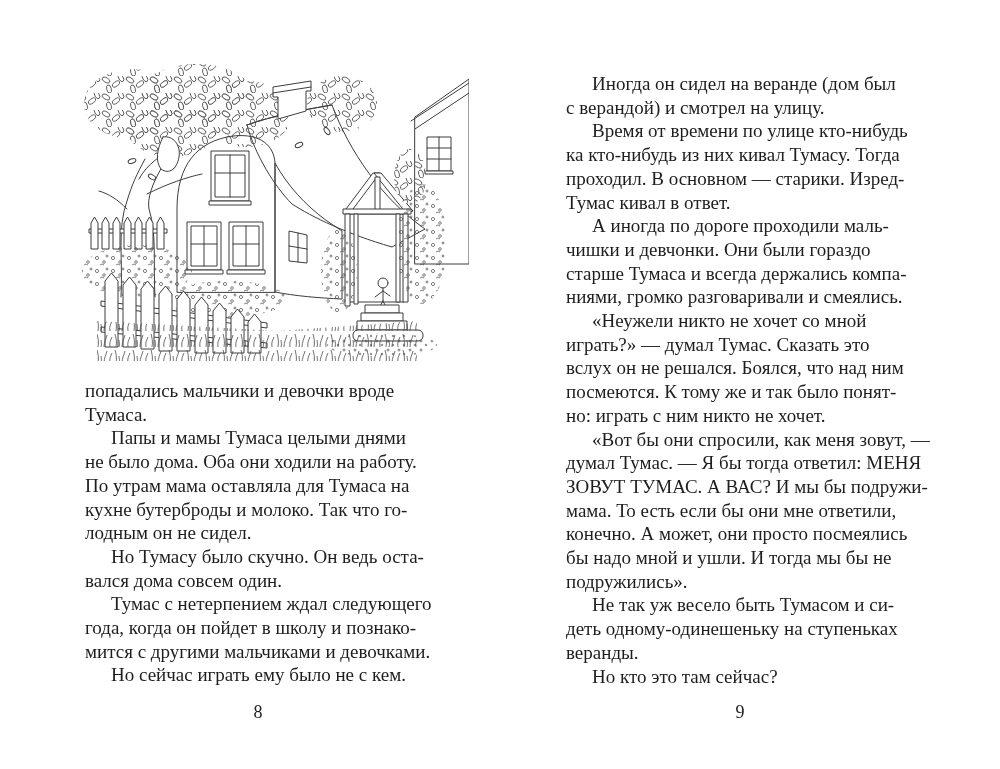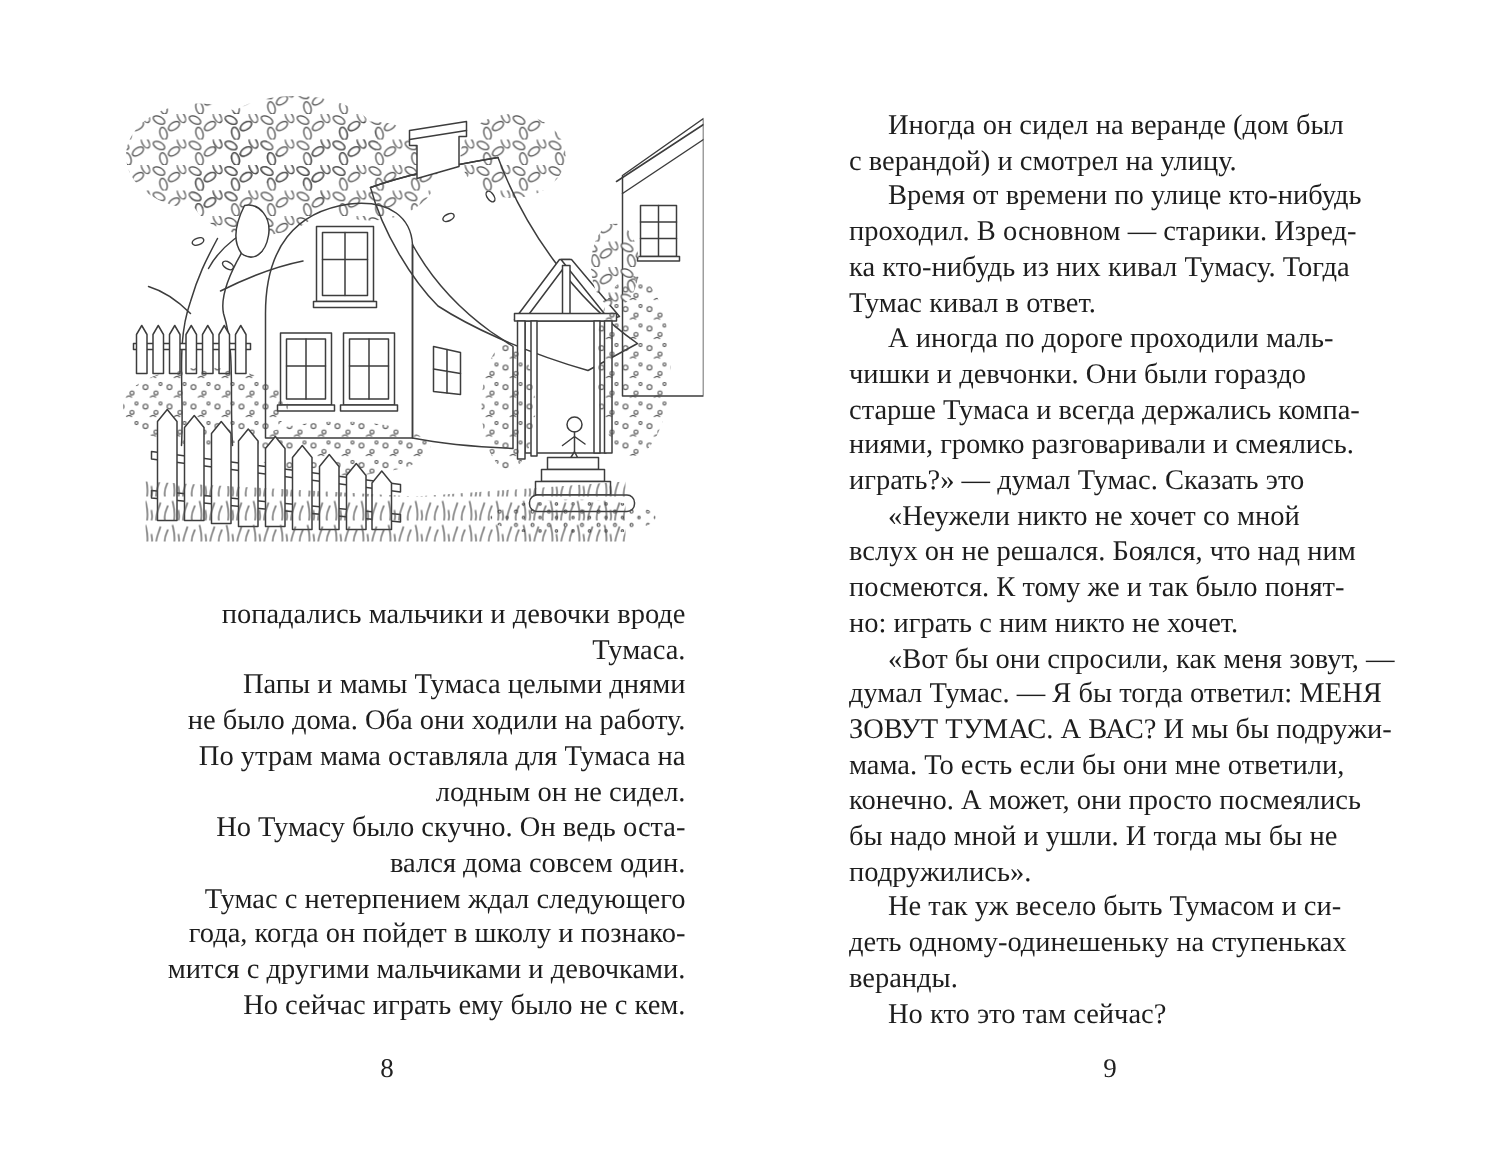--- a/index.html
+++ b/index.html
@@ -1,20 +1,20 @@
 <!DOCTYPE html>
 <html><head>
 <meta charset="utf-8">
 <style>
   html,body{margin:0;padding:0;background:#ffffff;}
   .spread{position:relative;width:1000px;height:769px;background:#ffffff;overflow:hidden;
           font-family:"Liberation Serif","DejaVu Serif",serif;}
   .illustration{position:absolute;left:77px;top:58px;width:392px;height:312px;}
   .text-block{position:absolute;font-size:19px;line-height:23.7px;color:#1e1e1e;}
-  .text-left{left:85px;top:398px;width:372px;text-align:right;}
+  .text-left{left:85px;top:379px;width:372px;}
   .text-right{left:566px;top:72px;width:402px;}
   .line{white-space:pre;}
   .line.indent{padding-left:26px;}
   .page-number{position:absolute;top:702px;width:40px;text-align:center;
                font-size:18px;color:#222;}
   .page-number.left{left:238px;}
   .page-number.right{left:720px;}
   svg .ink{stroke:#3d3d3d;fill:none;stroke-width:1;stroke-linecap:round;stroke-linejoin:round;}
   svg .inkw{stroke:#3d3d3d;fill:#ffffff;stroke-width:1;stroke-linejoin:round;}
 </style>
@@ -194,43 +194,44 @@
     <polygon points="20,262 200,272 340,262 340,302 20,302" fill="url(#p-grass)"></polygon>
     <ellipse cx="305" cy="286" rx="55" ry="12" fill="url(#p-dots)"></ellipse>
   </svg>
 
   <div class="text-block text-left">
       <div class="line">попадались мальчики и девочки вроде</div>
       <div class="line">Тумаса.</div>
       <div class="line indent">Папы и мамы Тумаса целыми днями</div>
       <div class="line">не было дома. Оба они ходили на работу.</div>
       <div class="line">По утрам мама оставляла для Тумаса на</div>
+      <div class="line">кухне бутерброды и молоко. Так что го-</div>
       <div class="line">лодным он не сидел.</div>
       <div class="line indent">Но Тумасу было скучно. Он ведь оста-</div>
       <div class="line">вался дома совсем один.</div>
       <div class="line indent">Тумас с нетерпением ждал следующего</div>
       <div class="line">года, когда он пойдет в школу и познако-</div>
       <div class="line">мится с другими мальчиками и девочками.</div>
       <div class="line indent">Но сейчас играть ему было не с кем.</div>
     </div>
   <div class="page-number left">8</div>
 
   <div class="text-block text-right">
       <div class="line indent">Иногда он сидел на веранде (дом был</div>
       <div class="line">с верандой) и смотрел на улицу.</div>
       <div class="line indent">Время от времени по улице кто-нибудь</div>
+      <div class="line">ка кто-нибудь из них кивал Тумасу. Тогда</div>
       <div class="line">проходил. В основном — старики. Изред-</div>
-      <div class="line">ка кто-нибудь из них кивал Тумасу. Тогда</div>
       <div class="line">Тумас кивал в ответ.</div>
       <div class="line indent">А иногда по дороге проходили маль-</div>
       <div class="line">чишки и девчонки. Они были гораздо</div>
       <div class="line">старше Тумаса и всегда держались компа-</div>
       <div class="line">ниями, громко разговаривали и смеялись.</div>
+      <div class="line indent">«Неужели никто не хочет со мной</div>
       <div class="line">играть?» — думал Тумас. Сказать это</div>
-      <div class="line indent">«Неужели никто не хочет со мной</div>
       <div class="line">вслух он не решался. Боялся, что над ним</div>
       <div class="line">посмеются. К тому же и так было понят-</div>
       <div class="line">но: играть с ним никто не хочет.</div>
       <div class="line indent">«Вот бы они спросили, как меня зовут, —</div>
       <div class="line">думал Тумас. — Я бы тогда ответил: МЕНЯ</div>
       <div class="line">ЗОВУТ ТУМАС. А ВАС? И мы бы подружи-</div>
       <div class="line">мама. То есть если бы они мне ответили,</div>
       <div class="line">конечно. А может, они просто посмеялись</div>
       <div class="line">бы надо мной и ушли. И тогда мы бы не</div>
       <div class="line">подружились».</div>

